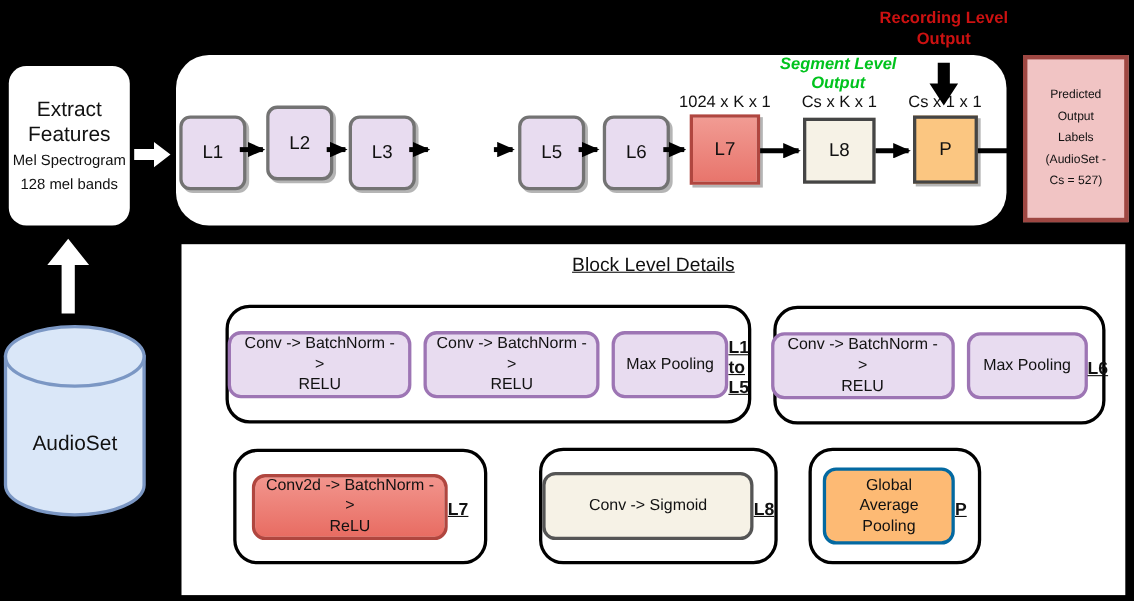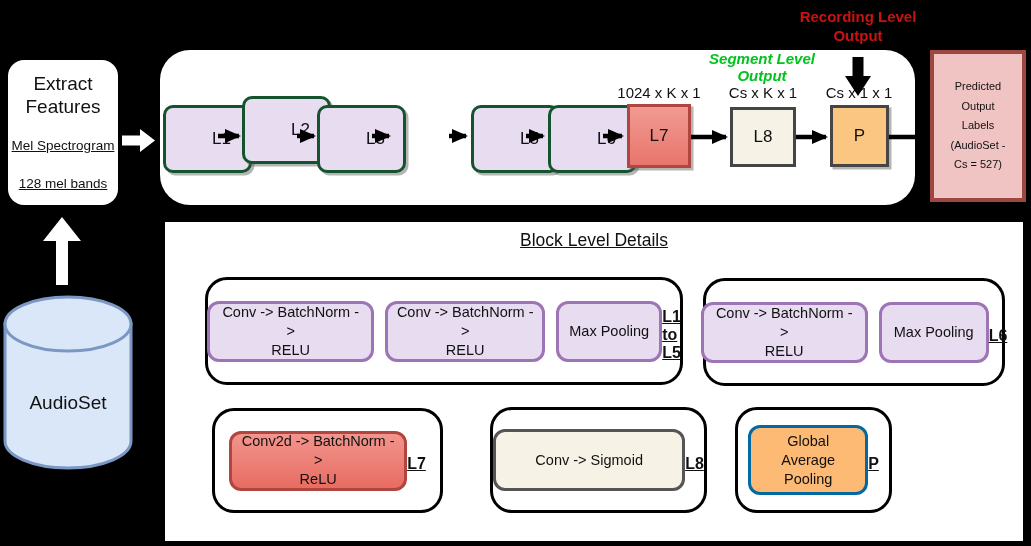--- a/index.html
+++ b/index.html
@@ -10,30 +10,29 @@
   .abs{position:absolute;}
   .prelines{white-space:pre-line;}
 
   
   .pipeline-wrap{left:160px;top:50px;width:755px;height:155px;background:#fff;border-radius:30px;}
   .extract-box{
     left:8px;top:60px;width:110px;height:145px;background:#fff;border-radius:16px;
     display:flex;flex-direction:column;justify-content:center;align-items:center;text-align:center;
   }
   .extract-title{font-size:19px;line-height:23px;white-space:pre-line;}
-  .extract-sub{font-size:13.5px;line-height:20px;margin-top:18px;text-decoration:underline;}
+  .extract-sub{font-size:13.5px;line-height:20px;margin-top:2px;}
 
   .lbox{
     display:flex;align-items:center;justify-content:center;
     font-size:17px;text-align:center;
   }
   .lpurple{
-    background:#e8dcf0;border:3px solid #14532d;border-radius:10px;
+    background:#e8dcf0;border:3px solid #737373;border-radius:10px;
     box-shadow:2.5px 2.5px 0 rgba(90,90,90,.45);
-    padding-left:28px;
   }
   .lred{
     background:linear-gradient(#f19b93,#e8756c);border:3px solid #b0463f;
     box-shadow:2.5px 2.5px 0 rgba(90,90,90,.45);
   }
   .lcream{background:#f6f2e6;border:3px solid #454545;}
   .lorange{background:#fbc681;border:3px solid #454545;box-shadow:2.5px 2.5px 0 rgba(90,90,90,.45);}
 
   .dim-label{top:84px;width:130px;font-size:15px;text-align:center;}
   .seg-label{

